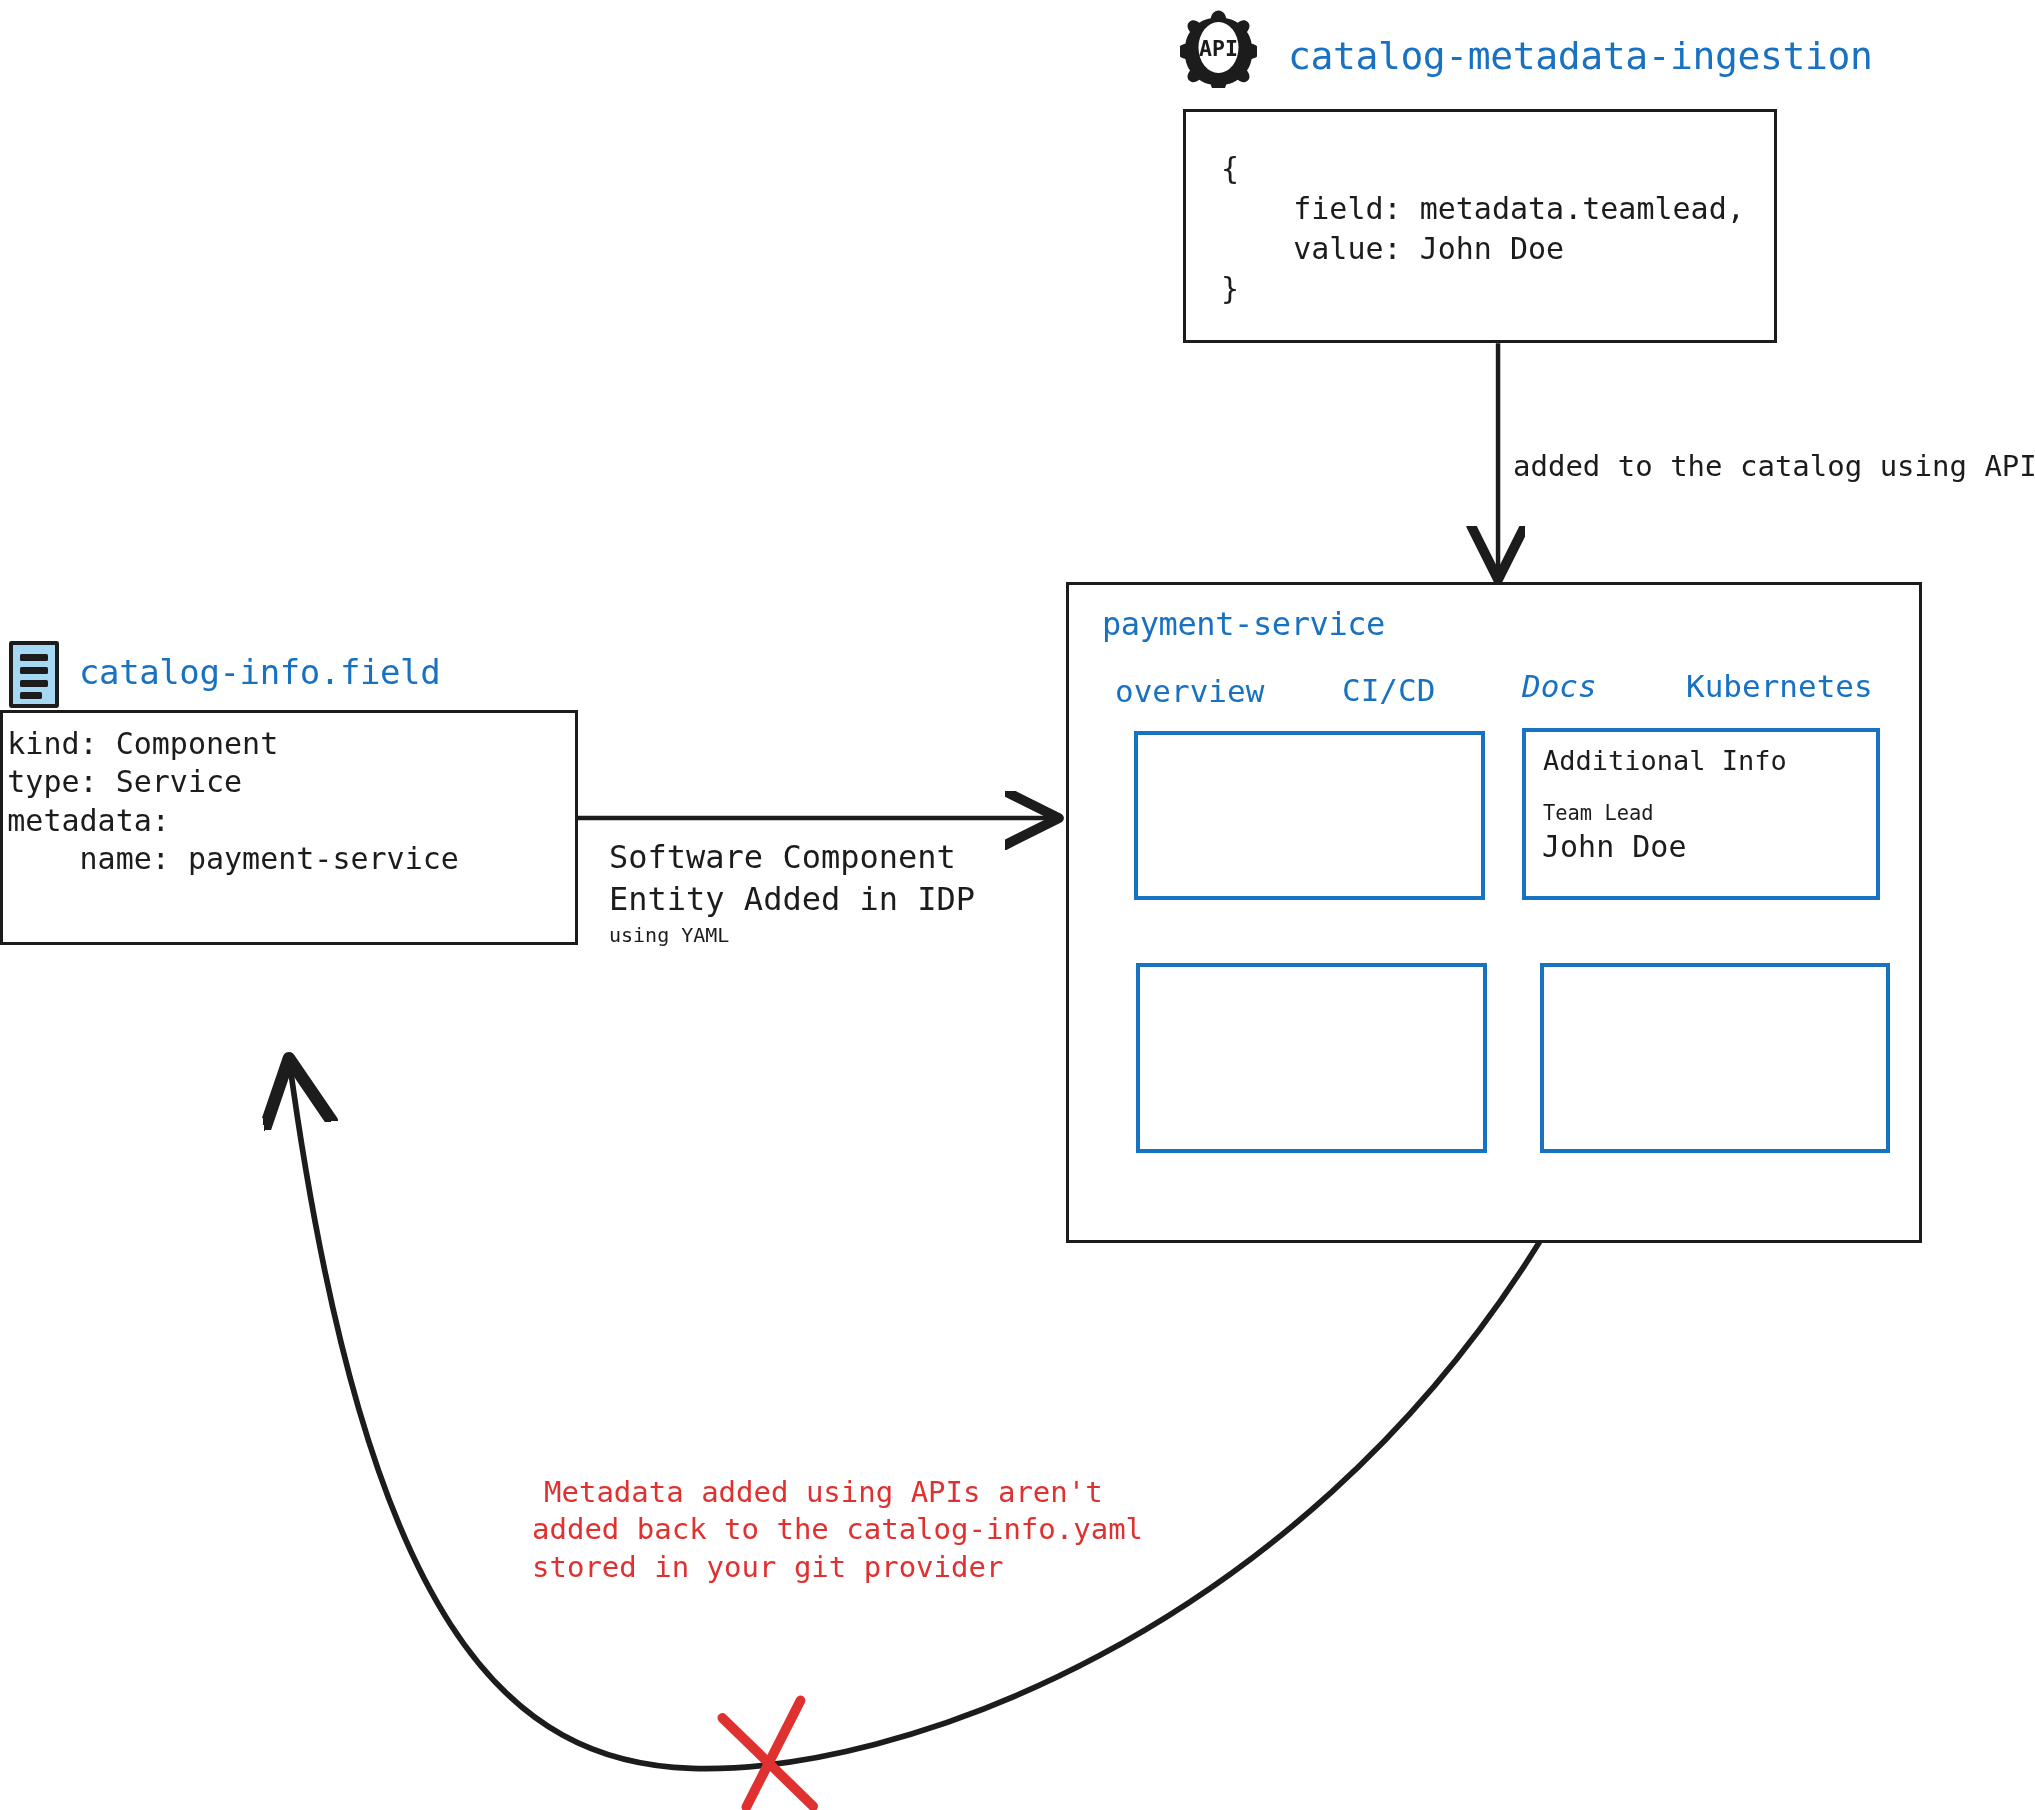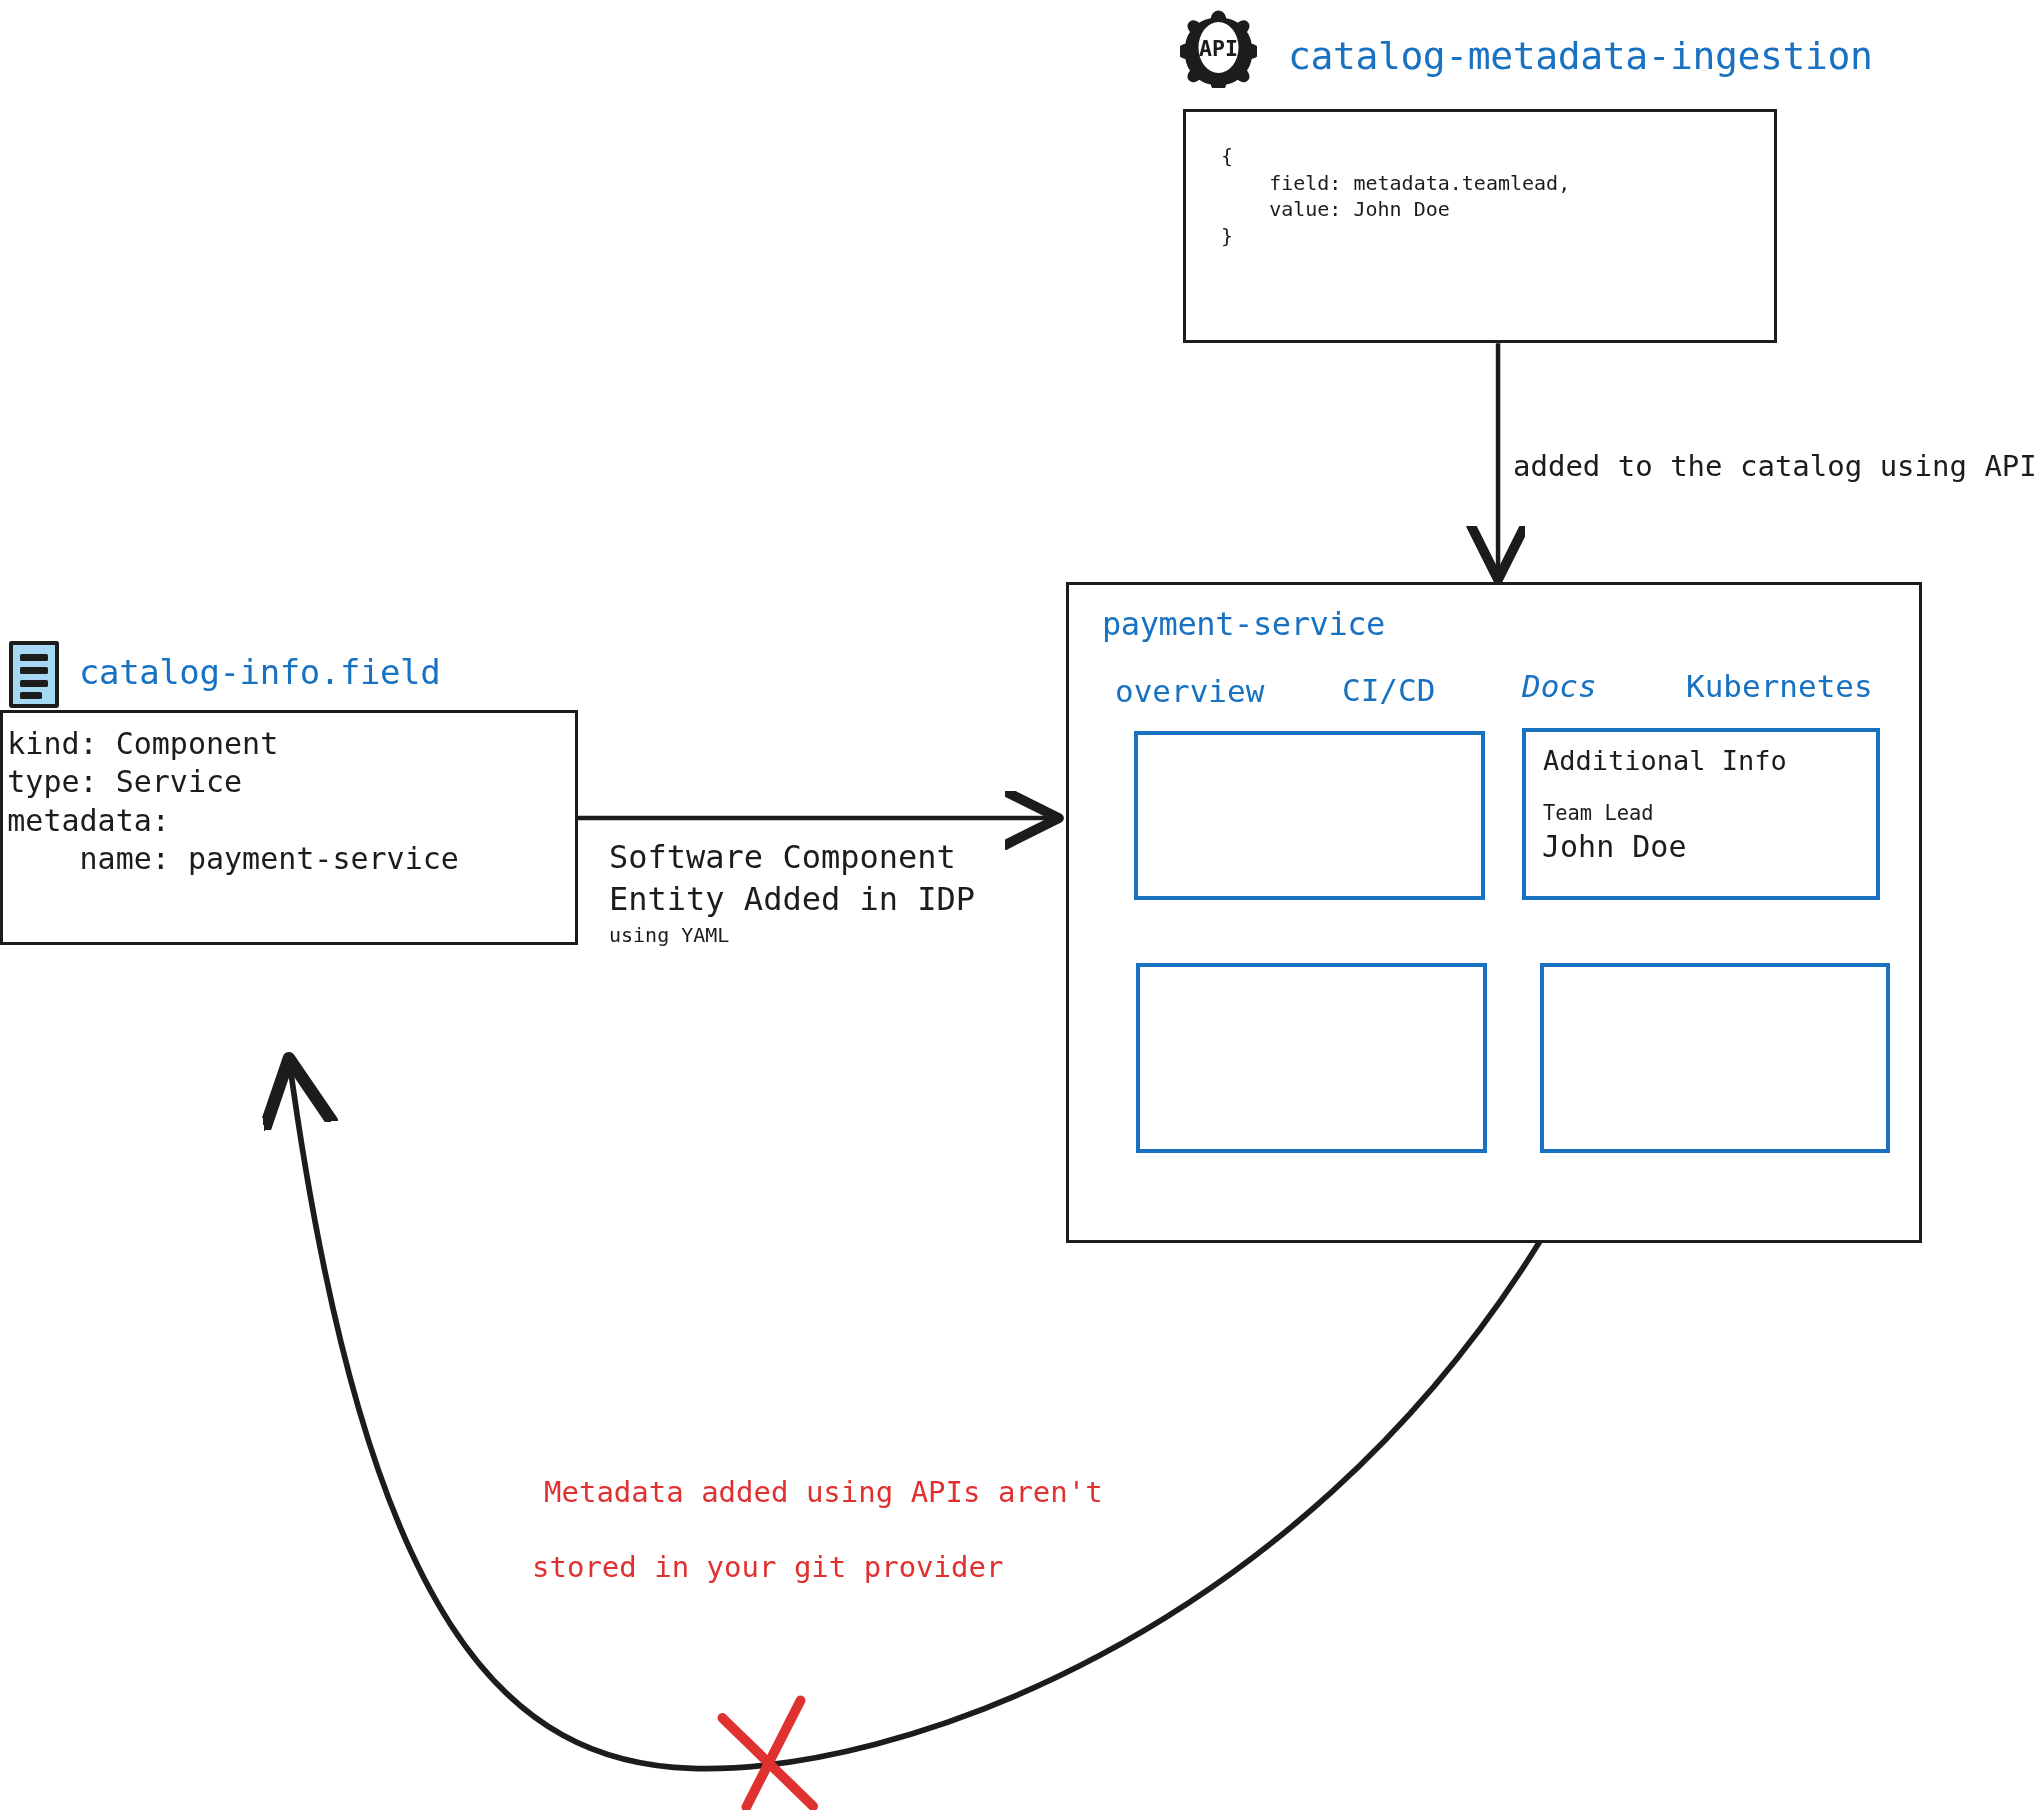--- a/index.html
+++ b/index.html
@@ -113,21 +113,21 @@
         c0 -6 5 -9 10 -10 c1 -6 3 -11 6 -15 c-3 -4 -5 -9 -1 -13
         c4 -4 9 -2 13 1 c4 -3 9 -5 15 -6 c1 -5 4 -10 10 -10 Z"></path>
       <ellipse cx="50" cy="50" rx="26" ry="33" fill="#ffffff"></ellipse>
       <text x="50" y="61" font-family="DejaVu Sans Mono, monospace" font-size="28" font-weight="bold" fill="#1c1c1c" text-anchor="middle">API</text>
     </svg>
   </div>
 
   <div class="abs mono-blue" style="left:1288px; top:33px; font-size:38px; letter-spacing:-0.4px;text-align:right;">catalog-metadata-ingestion</div>
 
   <div class="abs box-black" style="left:1183px; top:109px; width:594px; height:234px;"></div>
-  <div class="abs mono" style="left:1221px; top:143px; font-size:20px; line-height:1.33;"><span>{</span>
+  <div class="abs mono" style="left:1221px; top:149px; font-size:30px; line-height:1.33;"><span>{</span>
 <span>    field: metadata.teamlead,</span>
 <span>    value: John Doe</span>
 <span>}</span></div>
 
   <div class="abs mono" style="left:1513px; top:448px; font-size:29px;">added to the catalog using APIs</div>
 
   <div class="abs yaml-icon" style="left:9px; top:641px; width:50px; height:67px;">
     <div class="bar" style="top:16%;"></div>
     <div class="bar" style="top:38%;"></div>
     <div class="bar" style="top:60%;"></div>
@@ -160,16 +160,17 @@
   <div class="abs box-blue" style="left:1522px; top:728px; width:358px; height:172px;"></div>
   <div class="abs mono" style="left:1543px; top:743px; font-size:27px;">Additional Info</div>
   <div class="abs mono" style="left:1543px; top:800px; font-size:20.4px;">Team Lead</div>
   <div class="abs mono" style="left:1542px; top:827px; font-size:30px;">John Doe</div>
 
   <div class="abs box-blue" style="left:1136px; top:963px; width:351px; height:190px;"></div>
 
   <div class="abs box-blue" style="left:1540px; top:963px; width:350px; height:190px;"></div>
 
   <div class="abs mono-red" style="left:544px; top:1473px; font-size:29px;">Metadata added using APIs aren't</div>
+  <div class="abs mono-red" style="left:532px; top:1510px; font-size:29px;">added back to the catalog-info.yaml</div>
   <div class="abs mono-red" style="left:532px; top:1548px; font-size:29px;">stored in your git provider</div>
 
 </div>
 
 
 </body></html>

